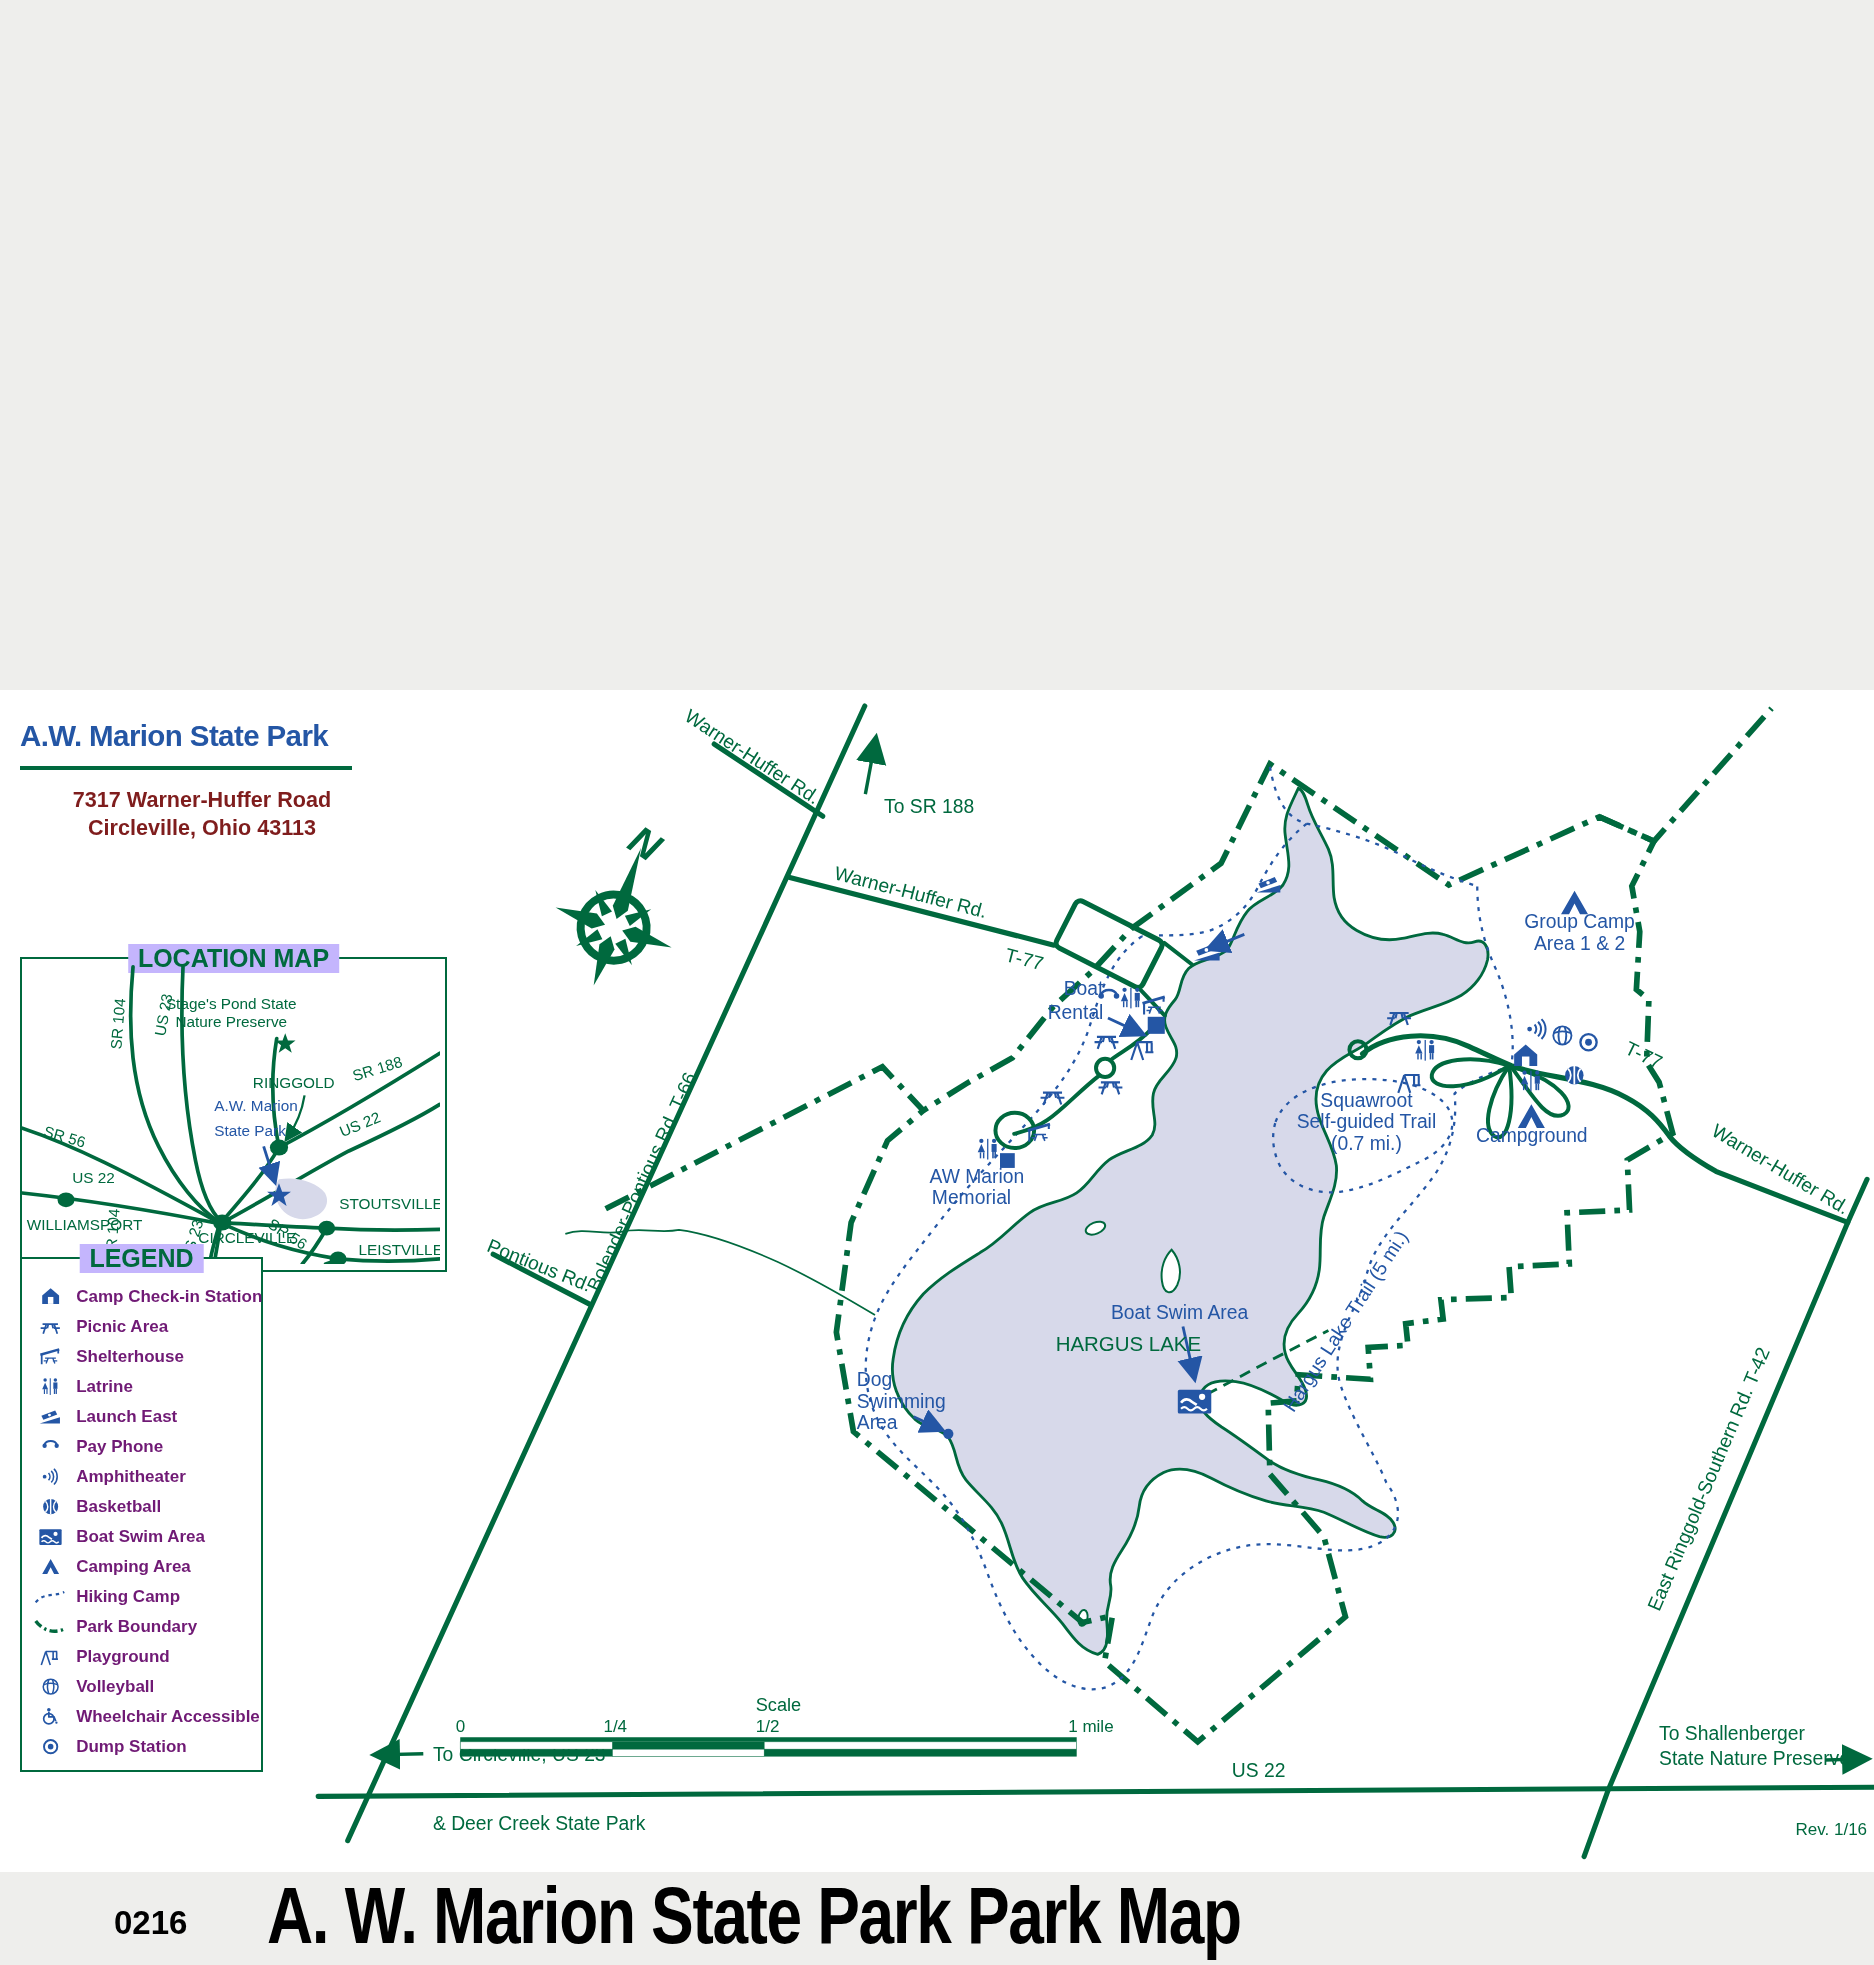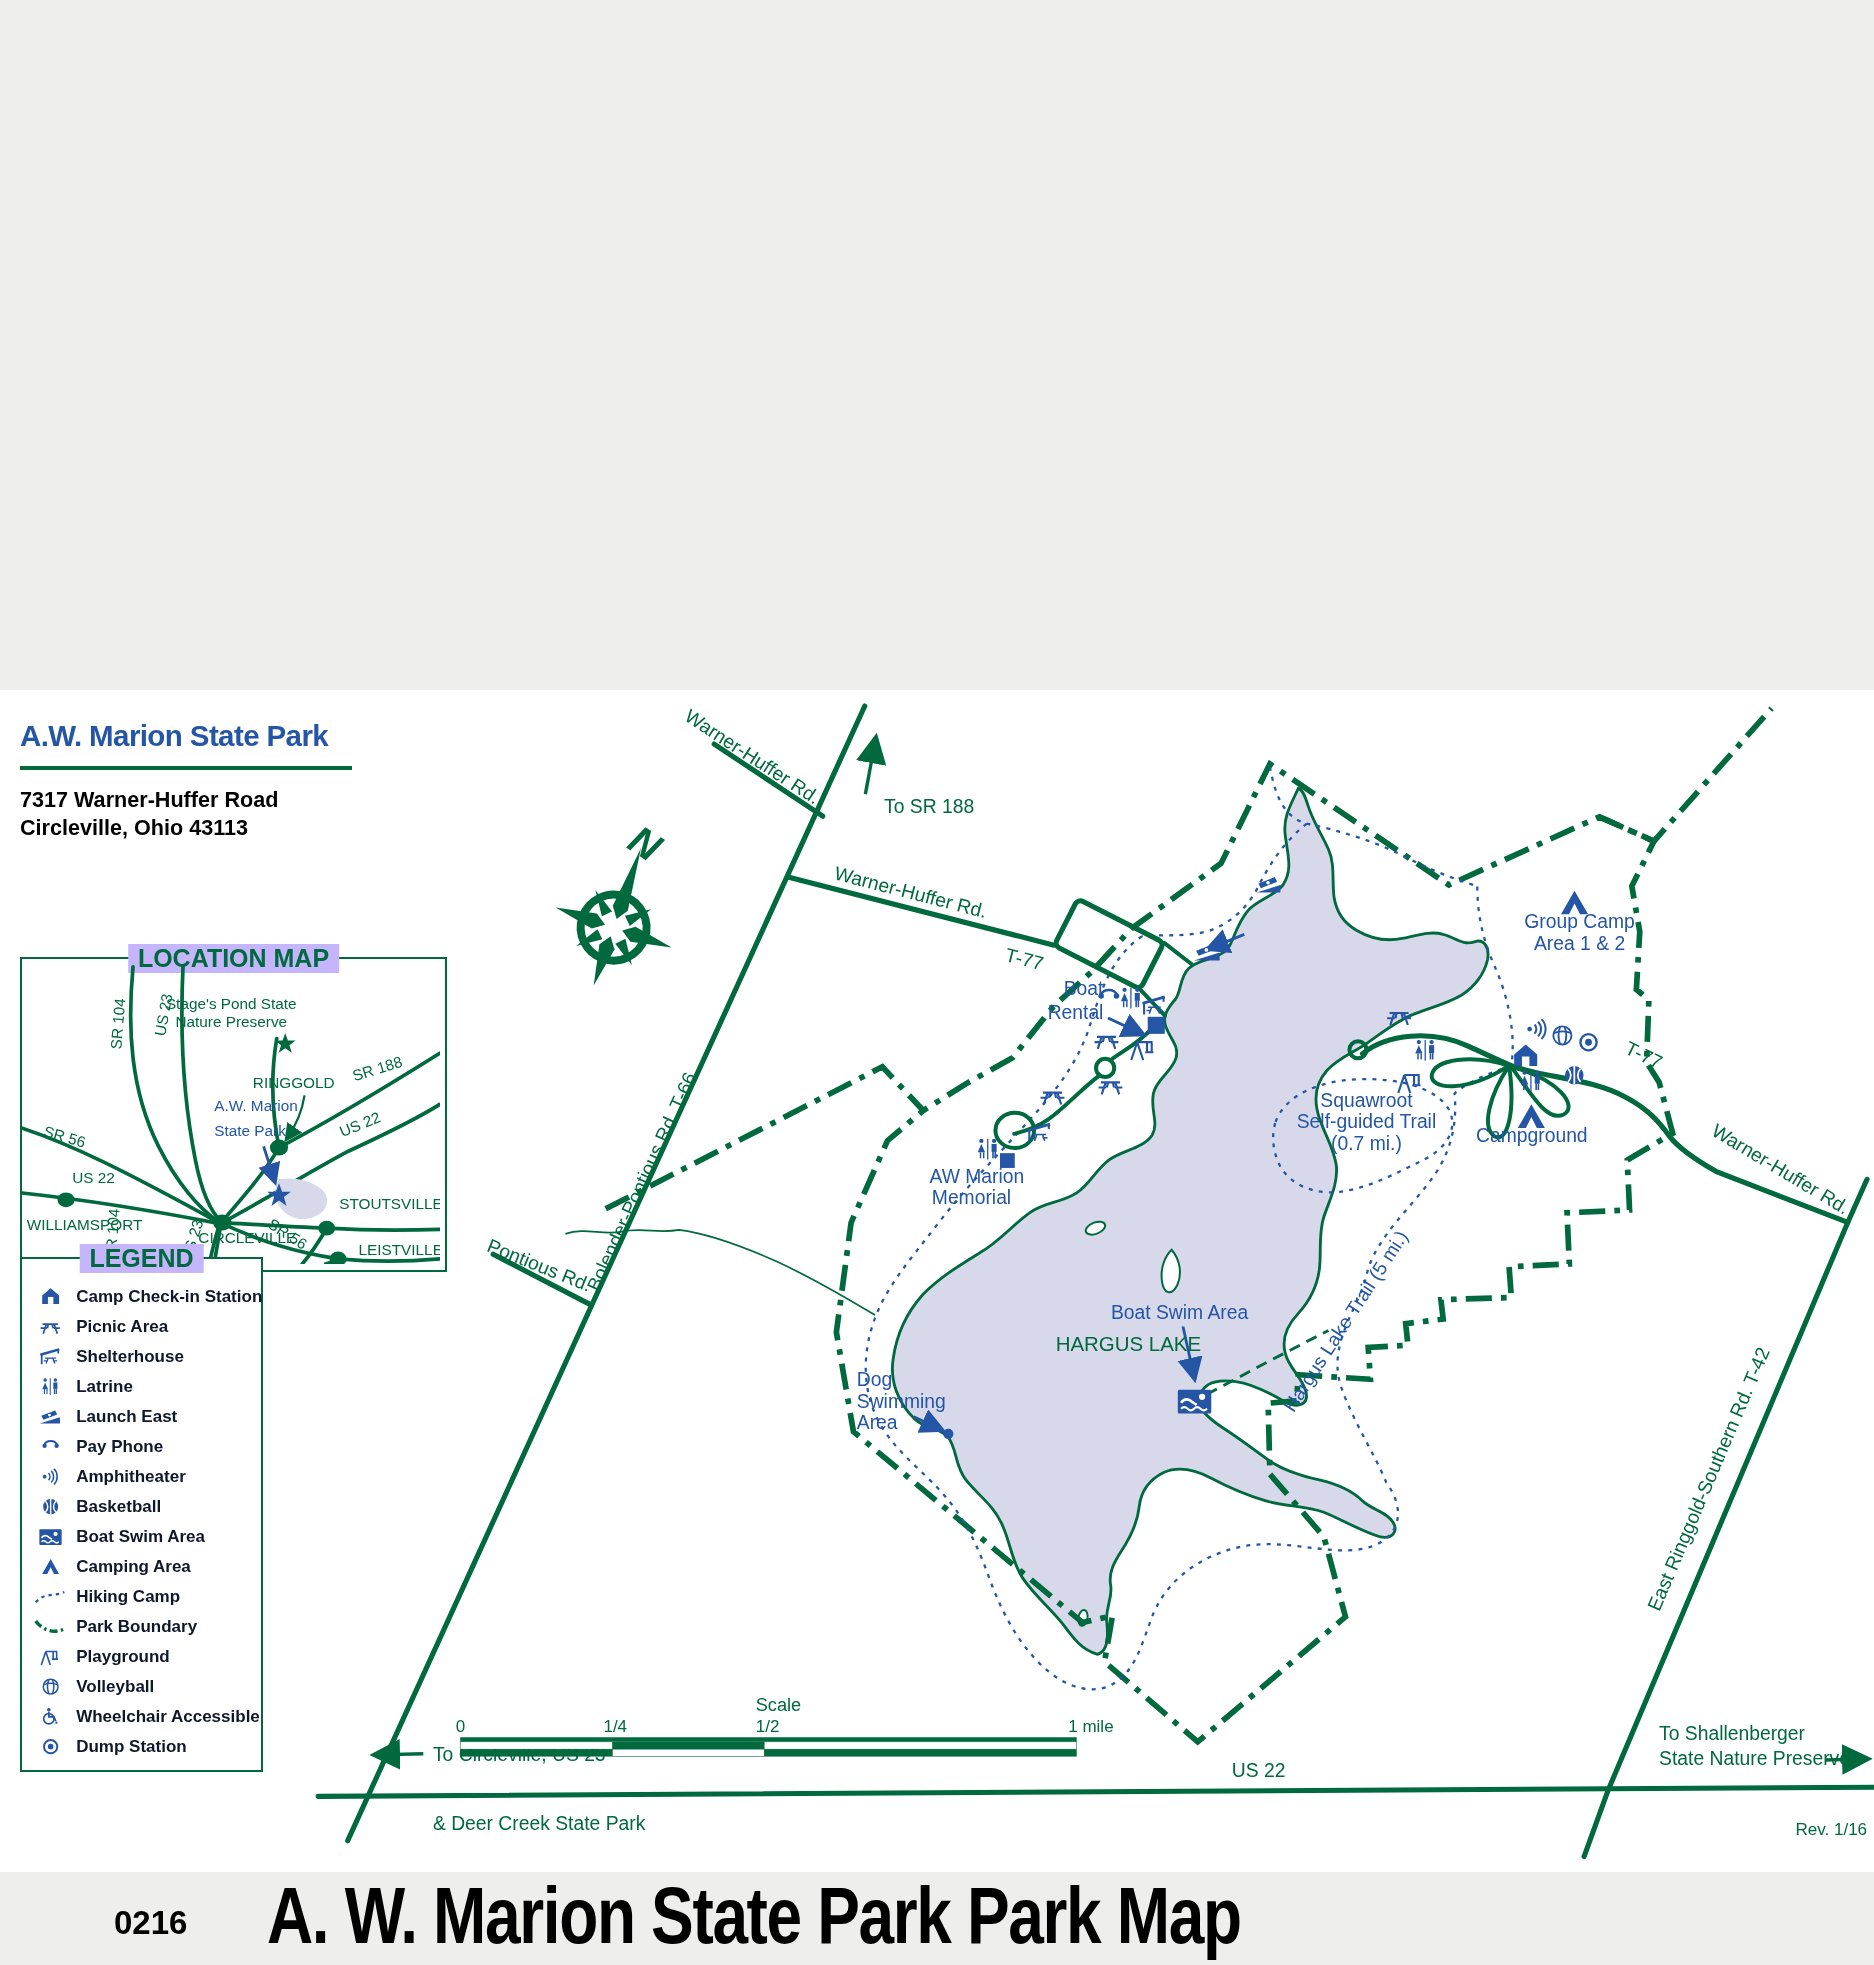--- a/index.html
+++ b/index.html
@@ -4,33 +4,33 @@
 <style>
   html,body{margin:0;padding:0;}
   body{width:1875px;height:1965px;position:relative;background:#fff;
        font-family:"Liberation Sans", sans-serif;}
   .band{position:absolute;left:0;width:1875px;background:#eeeeec;}
   #band-top{top:0;height:690px;}
   #band-bottom{top:1872px;height:93px;}
   #info{position:absolute;left:20px;top:719px;width:364px;}
   #park-title{font-size:29.5px;font-weight:bold;color:#2456a5;letter-spacing:-0.6px;}
   #title-rule{height:4px;background:#00693e;width:332px;margin-top:12.5px;}
-  .addr{font-size:21.6px;font-weight:bold;color:#000000;line-height:28px;}
+  .addr{font-size:21.6px;font-weight:bold;color:#7f1d1d;line-height:28px;text-align:center;}
   #addr-block{margin-top:16px;}
   #admin-block{margin-top:23px;}
   .panel{position:absolute;border:2.8px solid #00693e;background:#fff;}
   #locmap-box{left:20px;top:957px;width:423px;height:311px;}
   #legend-box{left:20px;top:1257px;width:239px;height:511px;}
   .panel-title{position:absolute;top:-14.8px;left:50%;transform:translateX(-50%);
       background:#c4b5fd;padding:0 10.2px;font-size:25px;font-weight:bold;color:#00693e;
       white-space:nowrap;}
   #legend-rows{position:absolute;left:10.2px;top:23px;}
   .lrow{display:flex;align-items:center;height:30px;}
   .lrow .ic{width:36px;display:flex;justify-content:center;flex:0 0 36px;}
-  .lrow .lbl{font-size:17px;font-weight:bold;color:#0f172a;margin-left:8px;white-space:nowrap;}
+  .lrow .lbl{font-size:17px;font-weight:bold;color:#701a75;margin-left:8px;white-space:nowrap;}
   #map-svg,#loc-svg{position:absolute;}
   #title-code{position:absolute;left:114px;top:1904px;font-size:33px;font-weight:bold;color:#000;}
   #big-title{position:absolute;left:267px;top:1870px;width:1704px;
       font-size:80px;font-weight:bold;color:#000;letter-spacing:-1.7px;
       transform:scaleX(0.80);transform-origin:left top;white-space:nowrap;}
   svg text{font-family:"Liberation Sans", sans-serif;}
 </style>
 </head>
 <body>
 

